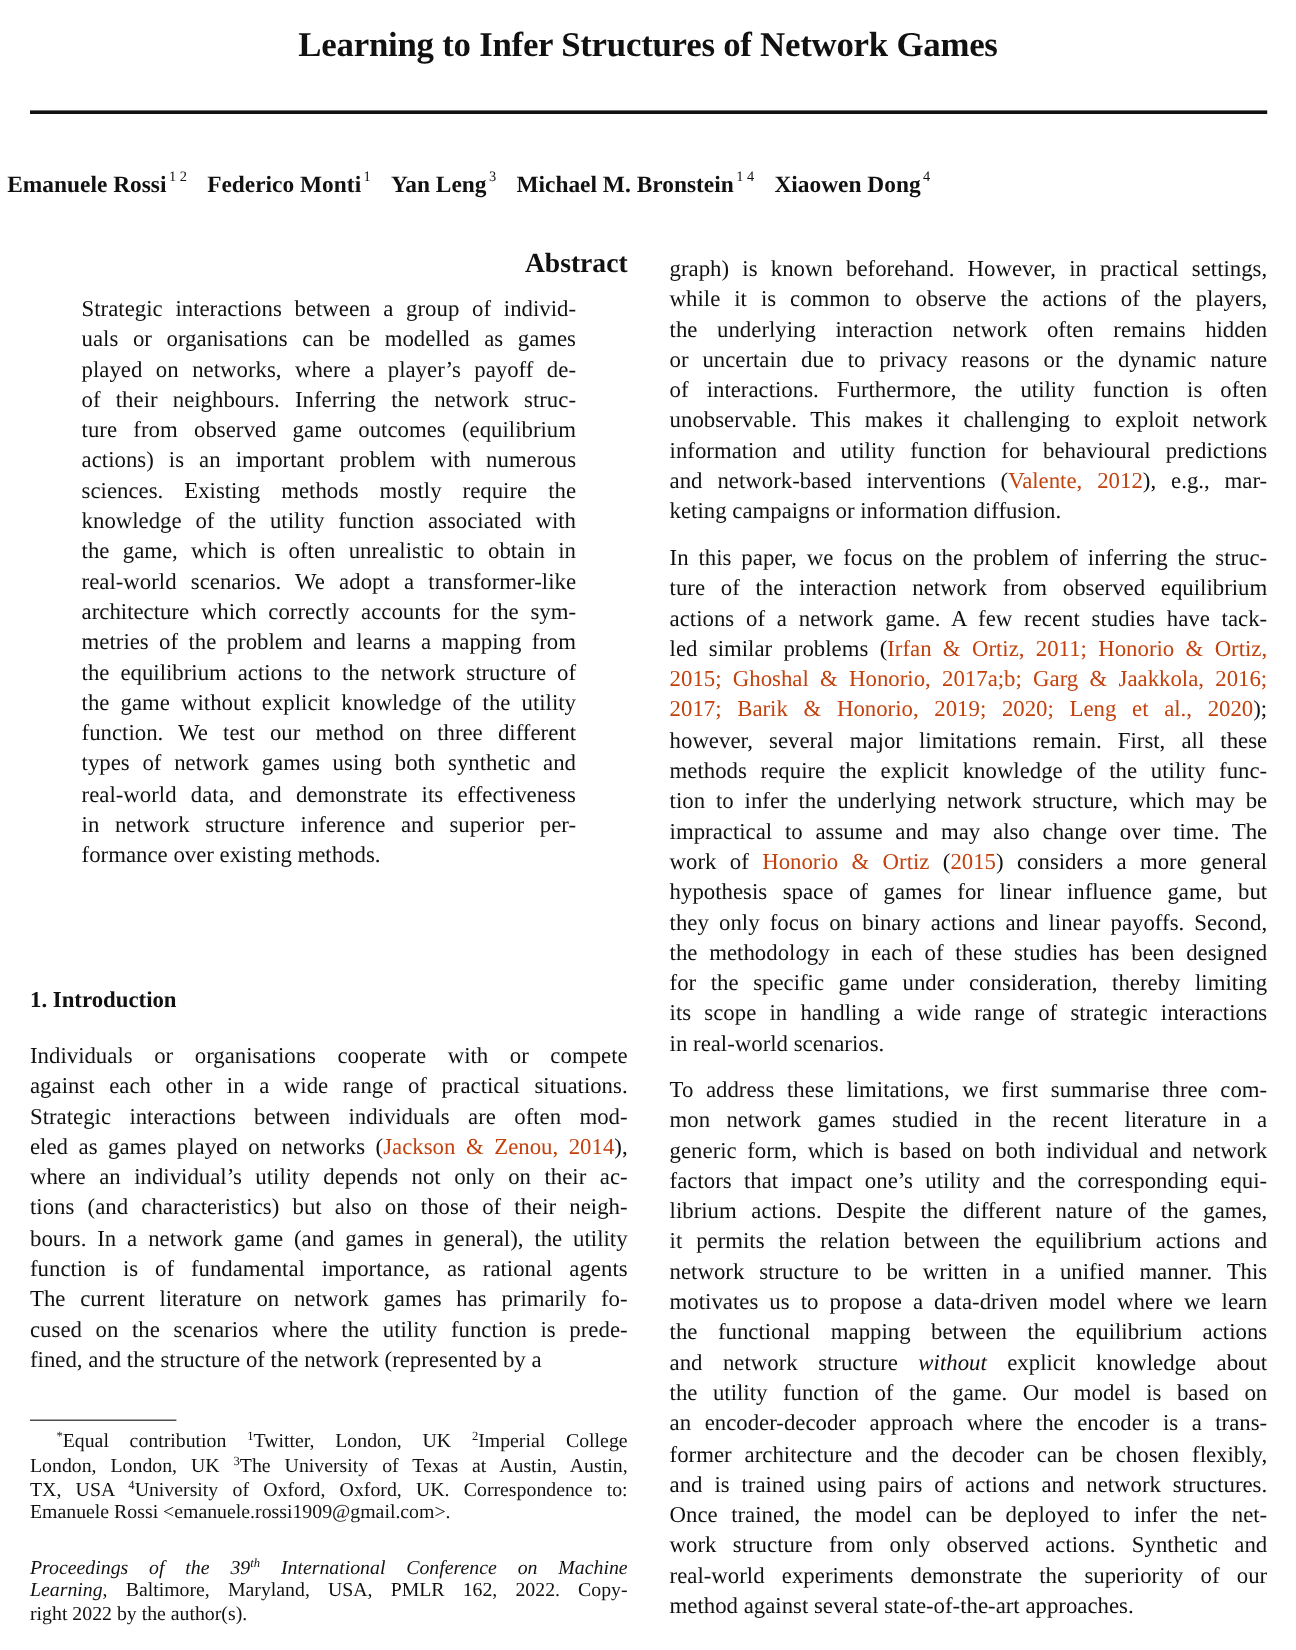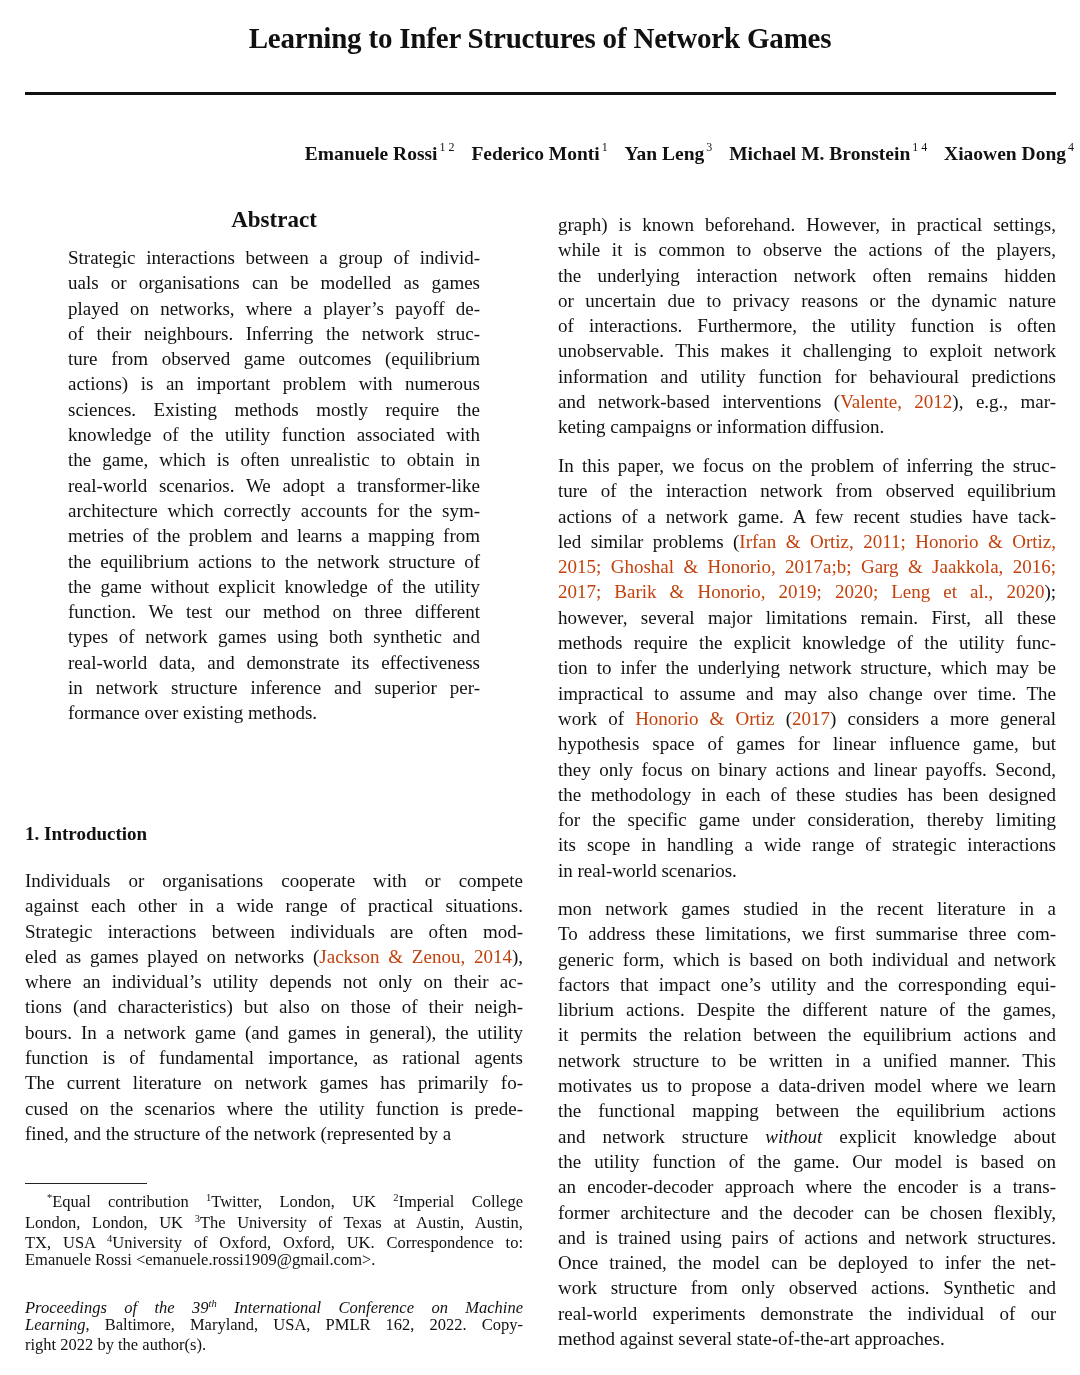--- a/index.html
+++ b/index.html
@@ -8,27 +8,27 @@
     font-family: "Liberation Serif", "DejaVu Serif", serif; color: #111111;
   }
   .title {
     position: absolute; left: 0; top: 22px; width: 1080px; text-align: center;
     font-size: 29px; font-weight: bold; letter-spacing: -0.2px;
   }
   .rule {
     position: absolute; left: 25px; top: 92px; width: 1031px; height: 3px; background: #111;
   }
   .authors {
-    position: absolute; left: 0; top: 140px; width: 1080px; text-align: right;
+    position: absolute; left: 0; top: 140px; width: 1080px; text-align: left;
     font-size: 19.5px; font-weight: bold; white-space: nowrap;
   }
   .author { margin: 0 6px; }
   .author sup { font-size: 12px; font-weight: normal; vertical-align: 9px; margin-left: 2px; }
   .abstract-title {
-    position: absolute; left: 25px; top: 207px; width: 498px; text-align: center;
+    position: absolute; left: 25px; top: 207px; width: 498px; text-align: right;
     font-size: 23px; font-weight: bold;
   }
   .abstract-body {
     position: absolute; left: 68px; top: 245px; width: 412px;
     font-size: 19px; line-height: 25.3px; text-align: justify; hyphens: manual;
   }
   .section-title {
     position: absolute; left: 25px; top: 823px; font-size: 19px; font-weight: bold;
   }
   .para { font-size: 19px; line-height: 25.3px; text-align: justify; margin: 0; }
@@ -138,40 +138,40 @@
     <span class="line">In this paper, we focus on the problem of inferring the struc-</span>
     <span class="line">ture of the interaction network from observed equilibrium</span>
     <span class="line">actions of a network game. A few recent studies have tack-</span>
     <span class="line"><span>led similar problems (</span><span class="cite">Irfan &amp; Ortiz, 2011; Honorio &amp; Ortiz,</span></span>
     <span class="line"><span class="cite">2015; Ghoshal &amp; Honorio, 2017a;b; Garg &amp; Jaakkola, 2016;</span></span>
     <span class="line"><span class="cite">2017; Barik &amp; Honorio, 2019; 2020; Leng et al., 2020</span><span>);</span></span>
     <span class="line">however, several major limitations remain.  First, all these</span>
     <span class="line">methods require the explicit knowledge of the utility func-</span>
     <span class="line">tion to infer the underlying network structure, which may be</span>
     <span class="line">impractical to assume and may also change over time. The</span>
-    <span class="line"><span>work of </span><span class="cite">Honorio &amp; Ortiz</span><span> (</span><span class="cite">2017</span><span>) considers a more general</span></span>
+    <span class="line"><span>work of </span><span class="cite">Honorio &amp; Ortiz</span><span> (</span><span class="cite">2015</span><span>) considers a more general</span></span>
     <span class="line">hypothesis space of games for linear influence game, but</span>
     <span class="line">they only focus on binary actions and linear payoffs. Second,</span>
     <span class="line">the methodology in each of these studies has been designed</span>
     <span class="line">for the specific game under consideration, thereby limiting</span>
     <span class="line">its scope in handling a wide range of strategic interactions</span>
     <span class="line last">in real-world scenarios.</span>
   </div>
 <div class="right-p3 para" id="right-p3">
+    <span class="line">To address these limitations, we first summarise three com-</span>
     <span class="line">mon network games studied in the recent literature in a</span>
-    <span class="line">To address these limitations, we first summarise three com-</span>
     <span class="line">generic form, which is based on both individual and network</span>
     <span class="line">factors that impact one’s utility and the corresponding equi-</span>
     <span class="line">librium actions. Despite the different nature of the games,</span>
     <span class="line">it permits the relation between the equilibrium actions and</span>
     <span class="line">network structure to be written in a unified manner.  This</span>
     <span class="line">motivates us to propose a data-driven model where we learn</span>
     <span class="line">the functional mapping between the equilibrium actions</span>
     <span class="line"><span>and network structure </span><em>without</em><span> explicit knowledge about</span></span>
     <span class="line">the utility function of the game.  Our model is based on</span>
     <span class="line">an encoder-decoder approach where the encoder is a trans-</span>
     <span class="line">former architecture and the decoder can be chosen flexibly,</span>
     <span class="line">and is trained using pairs of actions and network structures.</span>
     <span class="line">Once trained, the model can be deployed to infer the net-</span>
     <span class="line">work structure from only observed actions. Synthetic and</span>
-    <span class="line">real-world experiments demonstrate the individual of our</span>
+    <span class="line">real-world experiments demonstrate the superiority of our</span>
     <span class="line last">method against several state-of-the-art approaches.</span>
   </div>
 
 </body></html>

